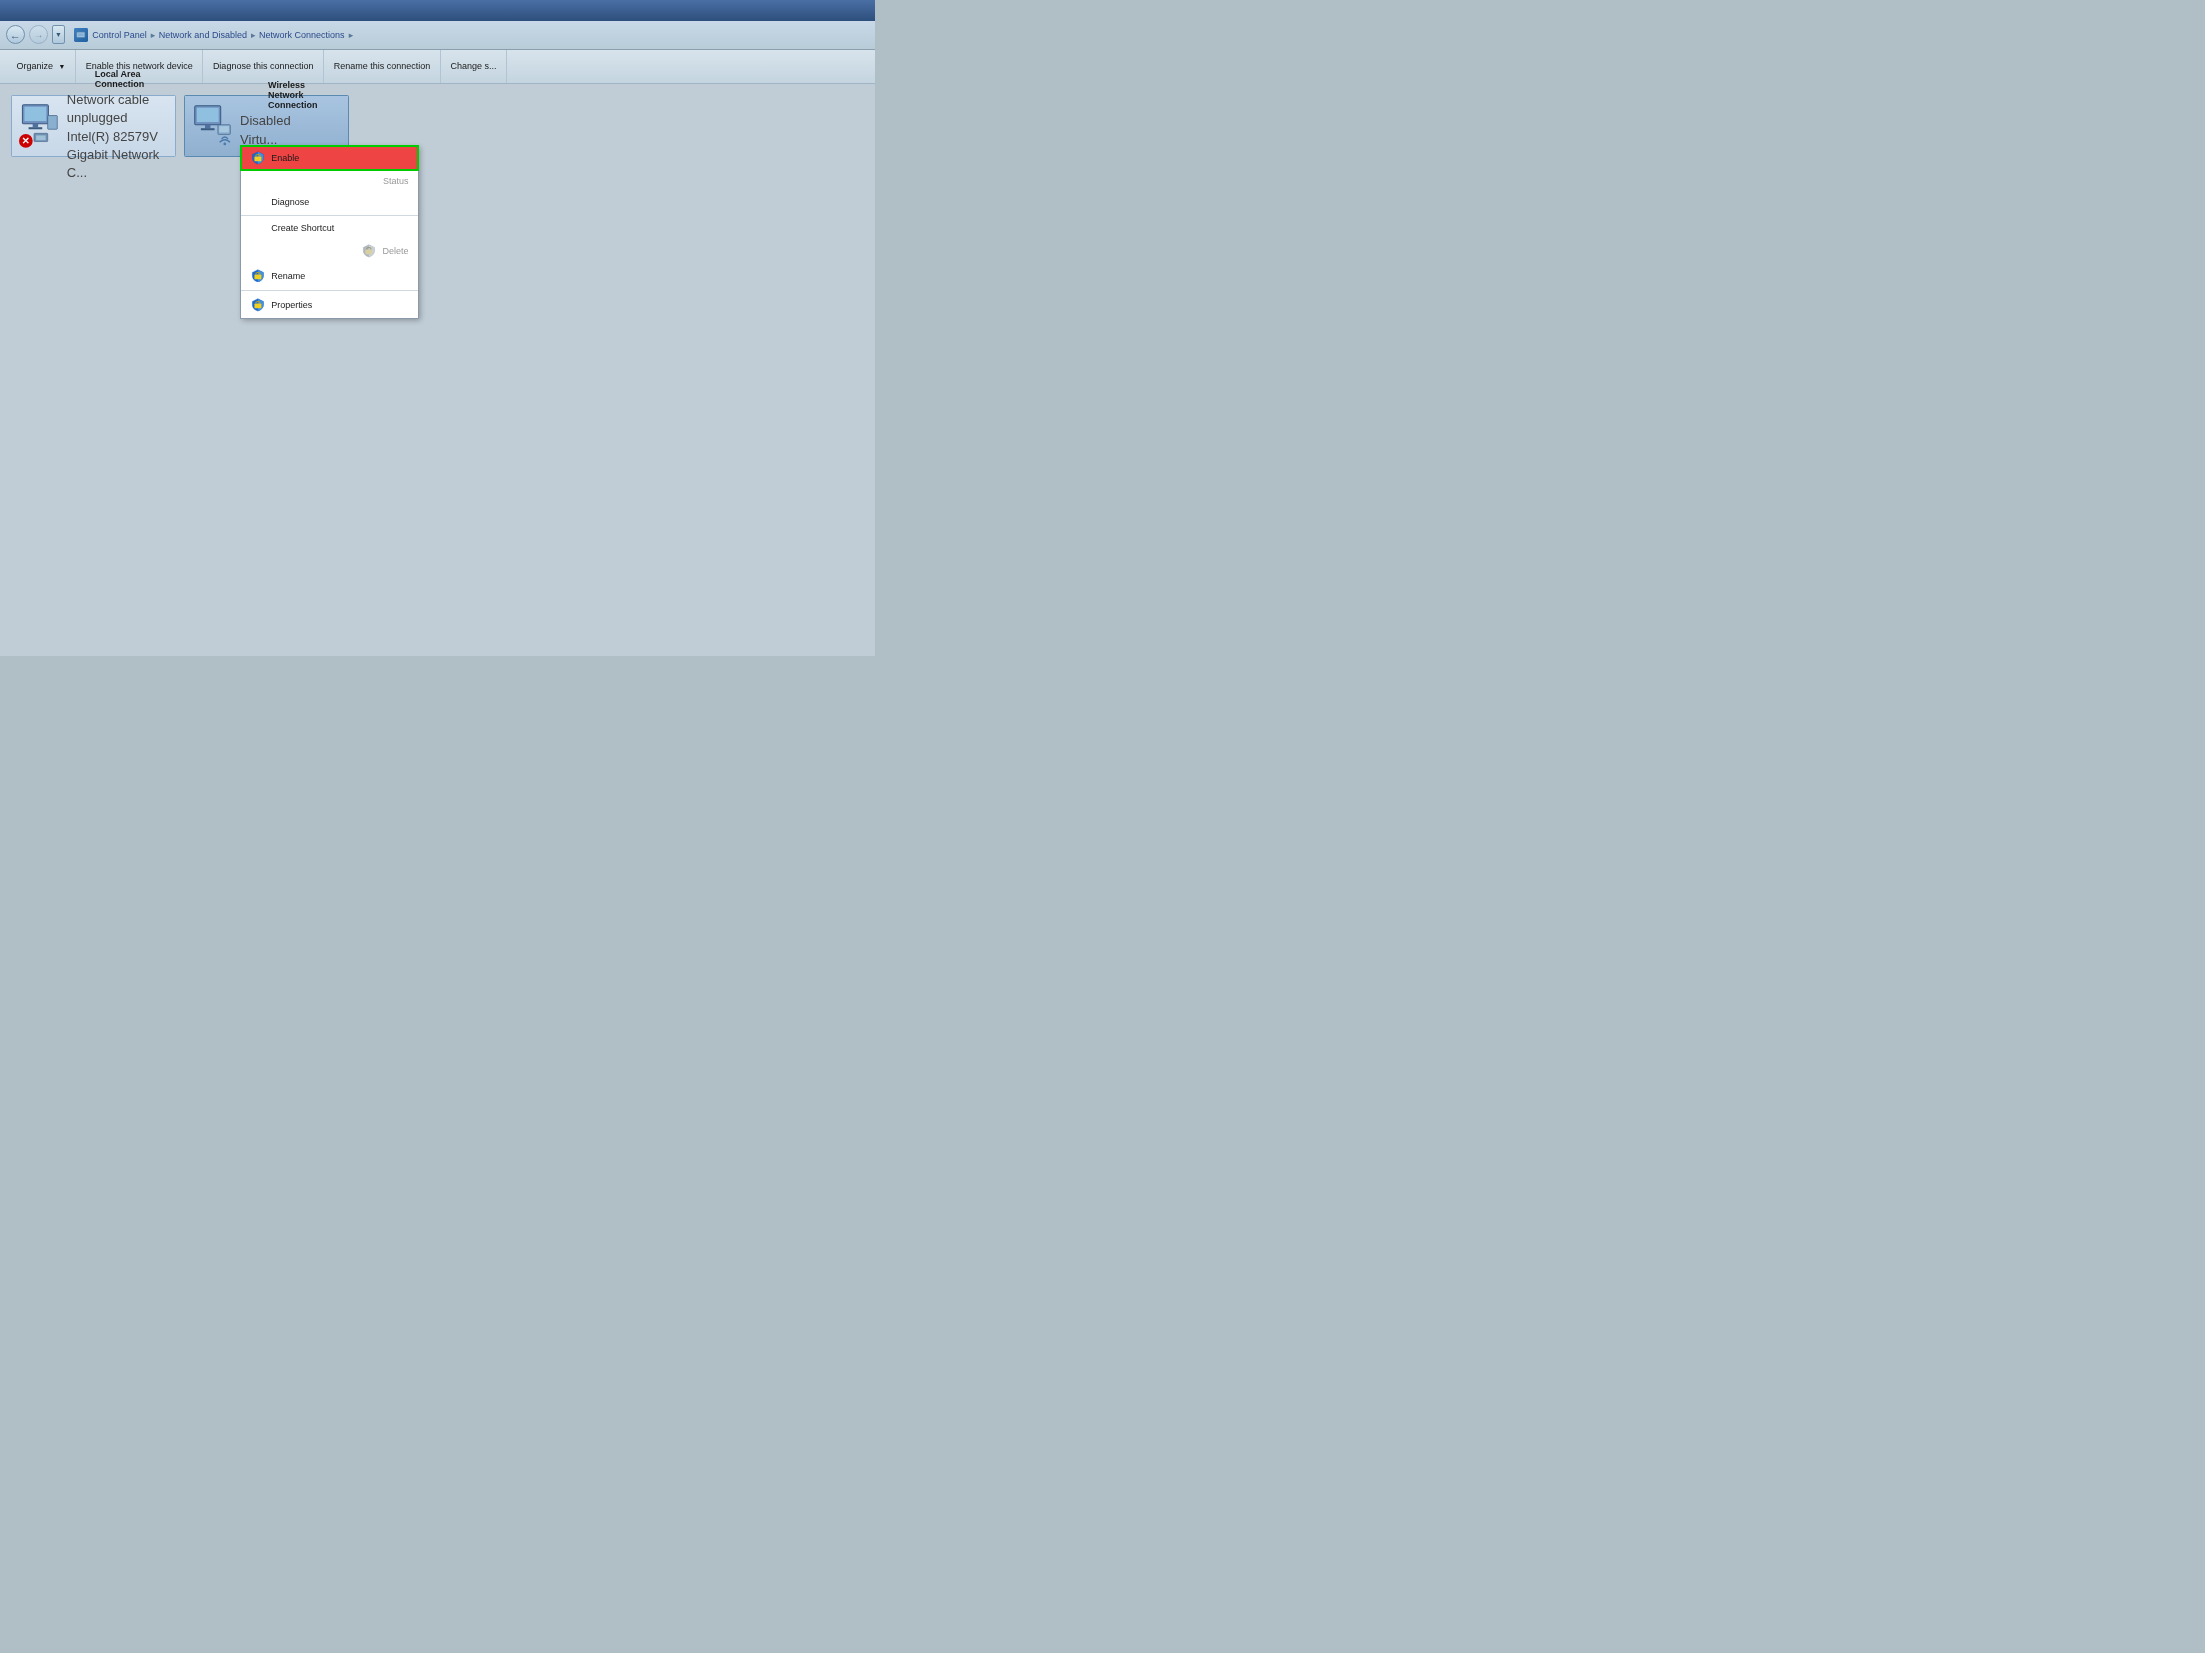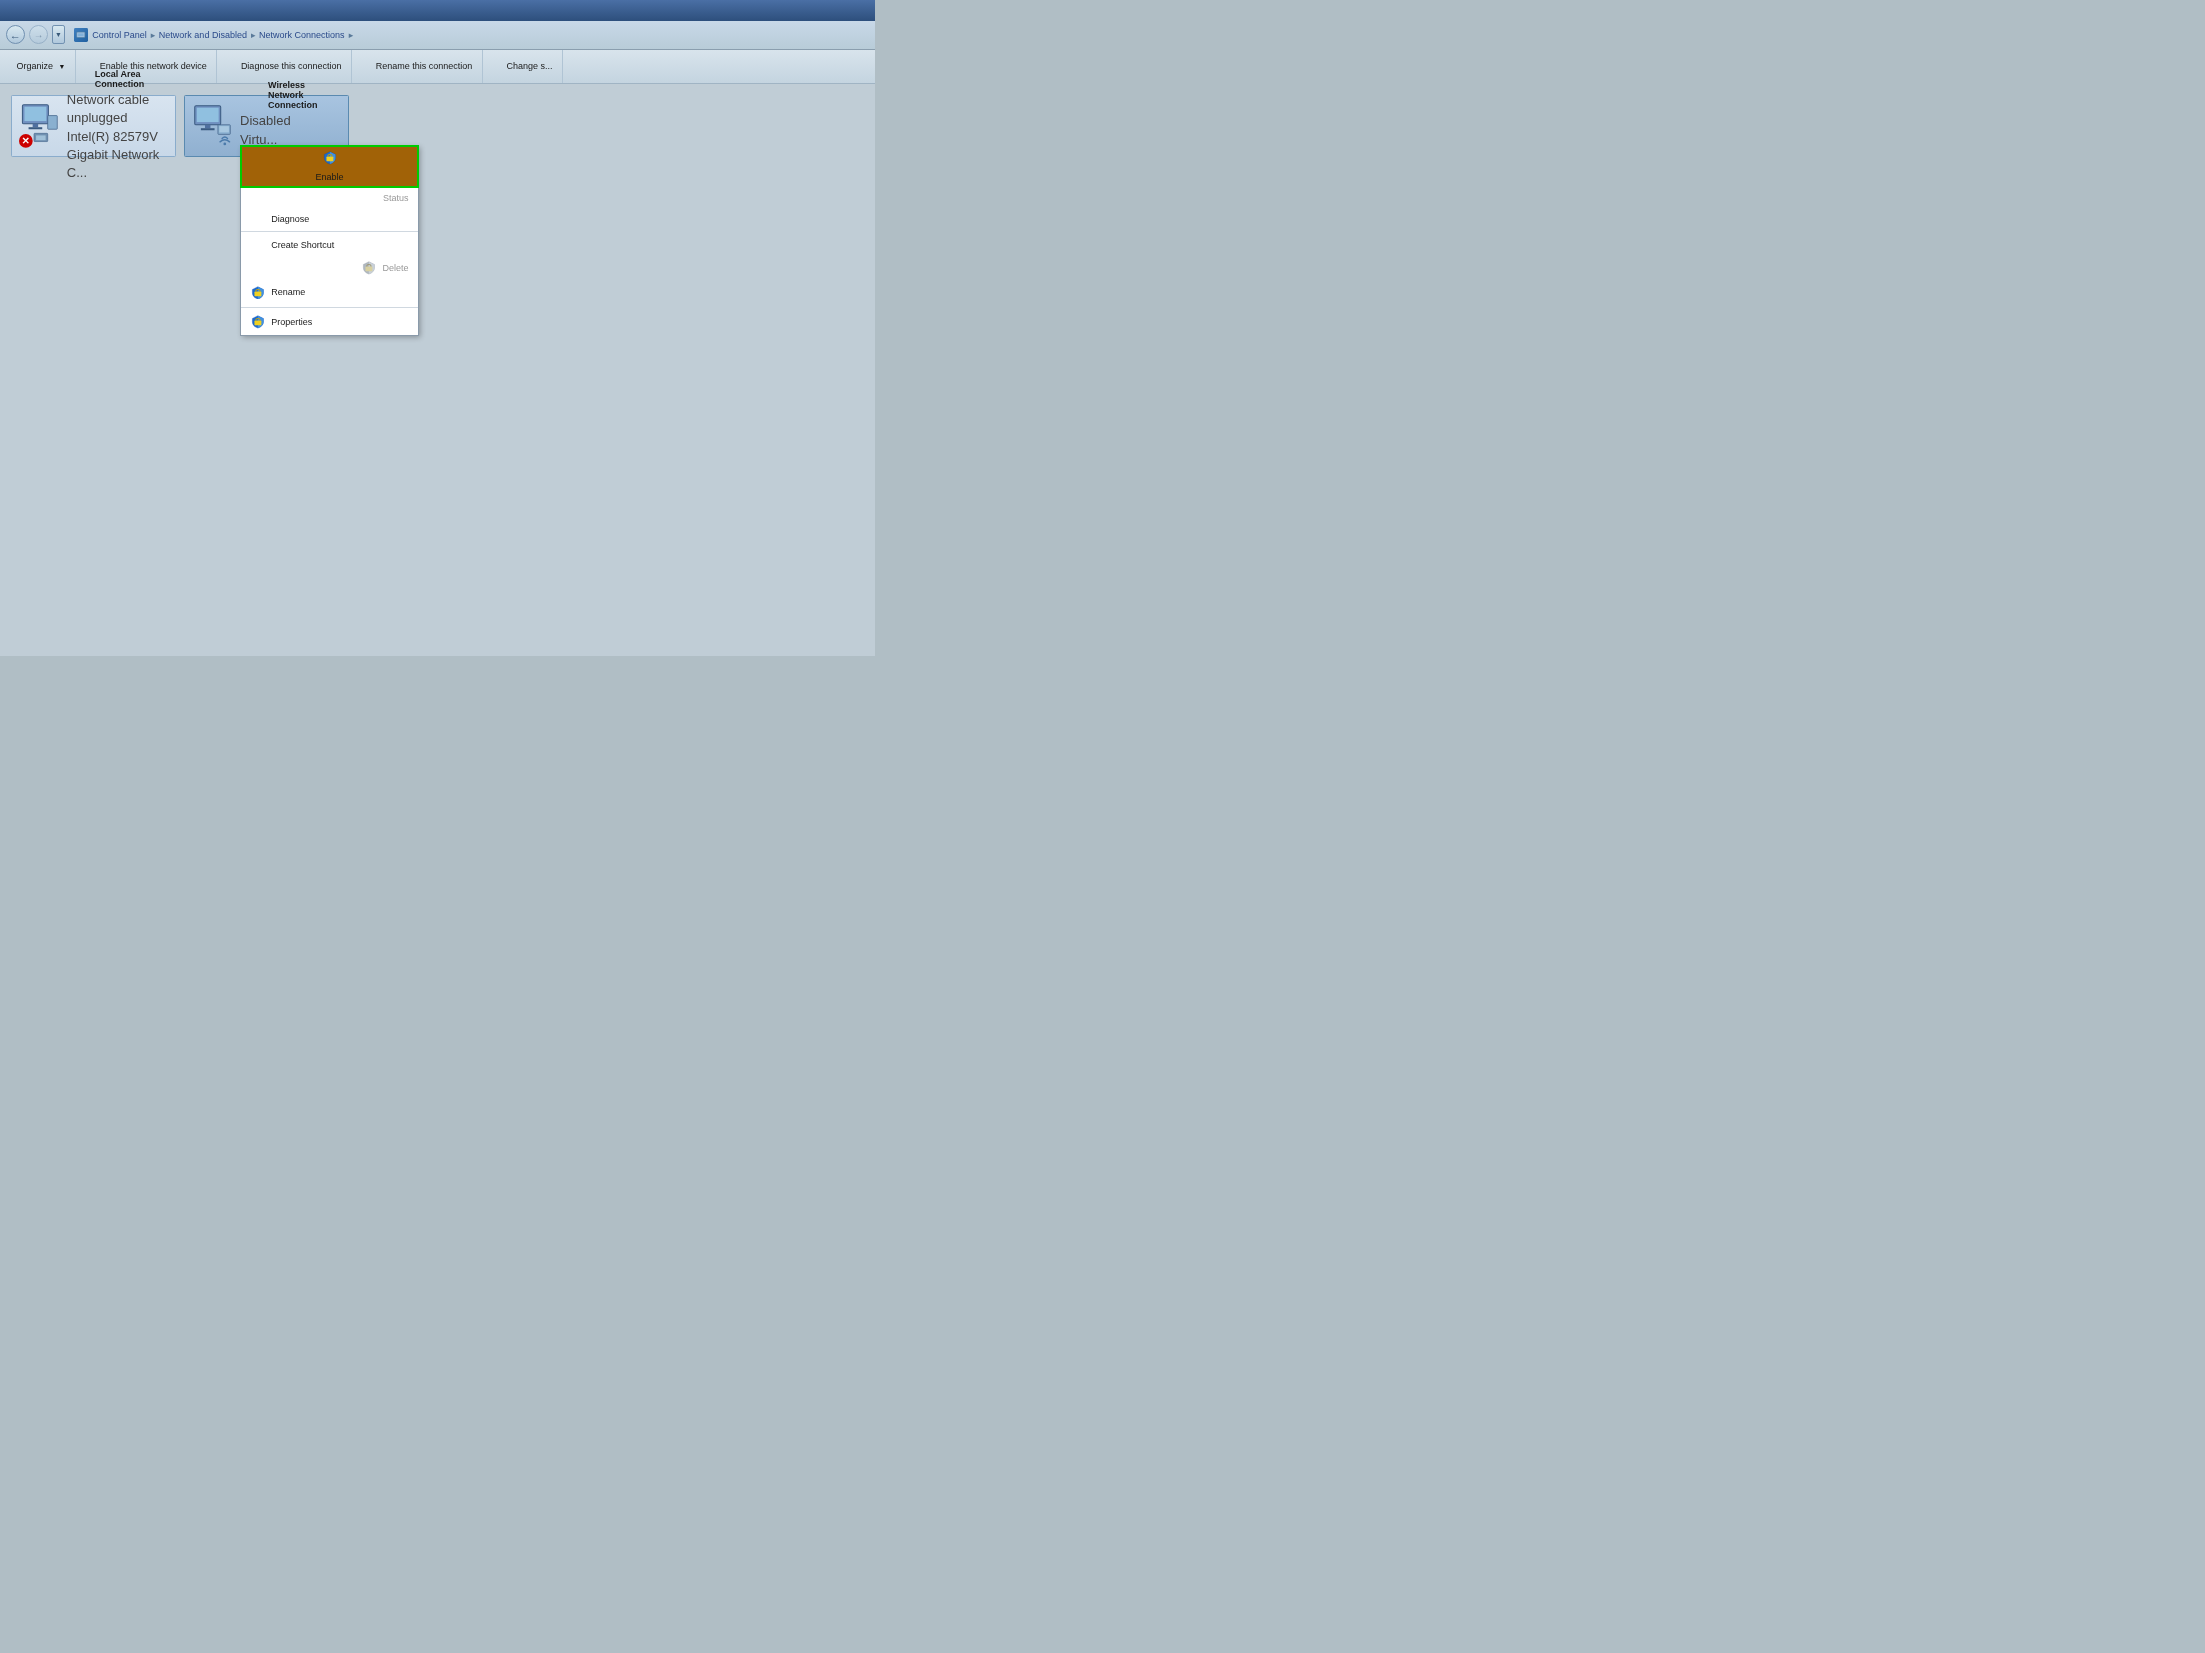--- a/index.html
+++ b/index.html
@@ -81,21 +81,21 @@
     }
 
     
     .toolbar {
       height: 34px;
       background: linear-gradient(to bottom, #d8e4ec, #c4d4e0);
       border-bottom: 0.7px solid #a0b4c4;
       display: flex;
       align-items: center;
       padding: 0 6.9px;
-      gap: 14px;
+      gap: 0;
     }
 
     .toolbar-item {
       height: 100%;
       display: flex;
       align-items: center;
       padding: 0 9.6px;
       cursor: pointer;
       font-size: 9px;
       color: #1a1a1a;
@@ -184,24 +184,23 @@
       display: flex;
       align-items: center;
       padding: 5.5px 9.6px;
       gap: 6.9px;
       cursor: pointer;
       font-size: 9px;
       color: #1a1a1a;
     }
 
     .ctx-item.highlighted {
-      background: #a16207;
+      background: #ef4444;
       outline: 2.1px solid #00cc00;
       outline-offset: -1.4px;
-      flex-direction: column;
     }
 
     .ctx-item.disabled {
       color: #999;
       cursor: default;
       justify-content: flex-end;
     }
 
     .ctx-separator {
       height: 0.7px;

